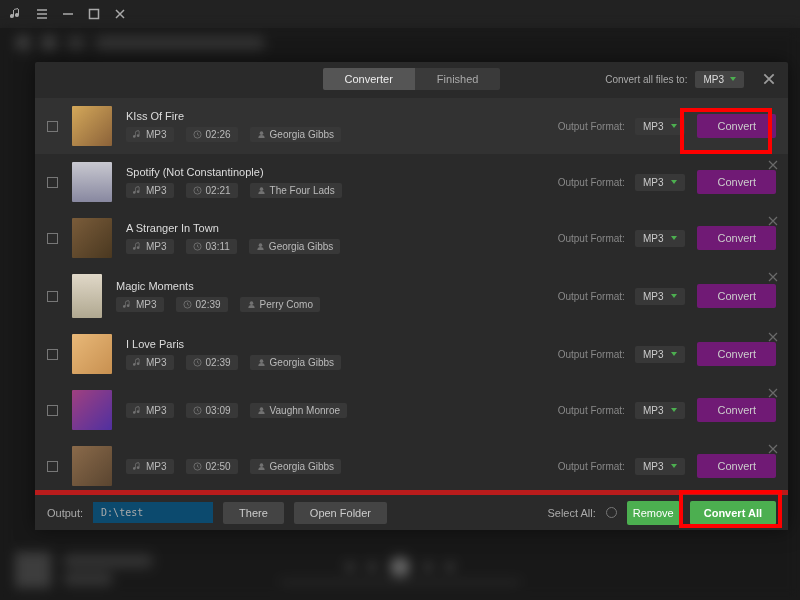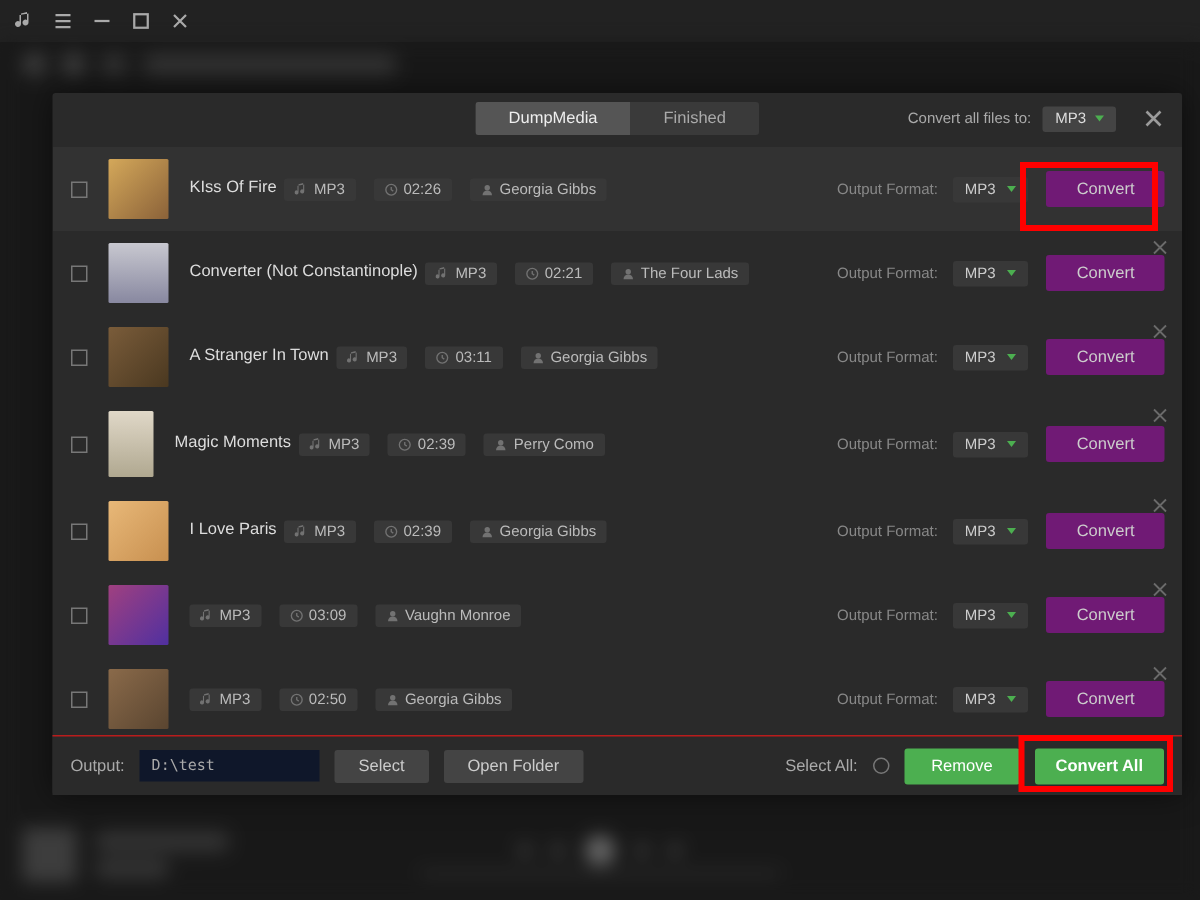--- a/index.html
+++ b/index.html
@@ -37,38 +37,38 @@
 .track.sel { background: #323232; }
 .checkbox { width: 11px; height: 11px; border: 1px solid #777; margin-right: 14px; cursor: pointer; flex-shrink: 0; }
 .art { width: 40px; height: 40px; background: #666; margin-right: 14px; flex-shrink: 0; border-radius: 1px; }
 .art1 { background: linear-gradient(135deg, #d4a85a, #8b6239); }
 .art2 { background: linear-gradient(180deg, #c8c8d0, #8888a0); }
 .art3 { background: linear-gradient(135deg, #7a5c3a, #4a3820); }
 .art4 { background: linear-gradient(180deg, #e0d8c8, #b0a890); width: 30px; height: 44px; }
 .art5 { background: linear-gradient(135deg, #e8b878, #c89050); }
 .art6 { background: linear-gradient(135deg, #a04080, #5030a0); }
 .art7 { background: linear-gradient(135deg, #8a6a4a, #5a4530); }
-.info { flex: 1; display: flex; flex-direction: row; gap: 5px; }
+.info { flex: 1; display: flex; flex-direction: column; gap: 5px; }
 .title { font-size: 11px; color: #ddd; }
 .meta { display: flex; gap: 12px; align-items: center; }
 .chip { display: flex; align-items: center; gap: 4px; background: #383838; padding: 2px 7px; border-radius: 2px; font-size: 10px; color: #bbb; }
 .ico { width: 9px; height: 9px; opacity: 0.6; }
 .ofmt { display: flex; align-items: center; gap: 10px; margin-right: 12px; }
 .ofmt-label { font-size: 10px; color: #888; }
 .ofmt-sel { background: #383838; padding: 3px 8px; border-radius: 2px; font-size: 10px; color: #ccc; display: flex; align-items: center; gap: 8px; cursor: pointer; }
 .caret { width: 0; height: 0; border-left: 3px solid transparent; border-right: 3px solid transparent; border-top: 4px solid #4caf50; }
 .convert-btn { background: #701a75; color: #ccc; padding: 6px 20px; border-radius: 2px; font-size: 11px; cursor: pointer; border: none; }
 .track-close { position: absolute; top: 6px; right: 10px; width: 10px; height: 10px; cursor: pointer; opacity: 0.5; }
-.footer { height: 40px; background: #2a2a2a; border-top: 1px solid #b91c1c; display: flex; align-items: center; padding: 0 12px; gap: 10px; }
+.footer { height: 40px; background: #2a2a2a; border-top: 5px solid #b91c1c; display: flex; align-items: center; padding: 0 12px; gap: 10px; }
 .footer-label { font-size: 11px; color: #aaa; }
-.path-input { background: #0f172a; border: none; color: #aaa; padding: 5px 8px; width: 120px; font-family: monospace; font-size: 10px; }
+.path-input { background: #0c4a6e; border: none; color: #aaa; padding: 5px 8px; width: 120px; font-family: monospace; font-size: 10px; }
 .footer-btn { background: #444; color: #ccc; padding: 5px 16px; border-radius: 2px; font-size: 11px; cursor: pointer; border: none; }
 .footer-spacer { flex: 1; }
 .radio { width: 11px; height: 11px; border: 1px solid #777; border-radius: 50%; cursor: pointer; }
-.remove-btn { background: #4caf50; color: #fff; padding: 6px 18px; border-radius: 2px; font-size: 11px; cursor: pointer; border: none; }
+.remove-btn { background: #4caf50; color: #fff; padding: 6px 6px; border-radius: 2px; font-size: 11px; cursor: pointer; border: none; }
 .convert-all-btn { background: #4caf50; color: #fff; padding: 6px 14px; border-radius: 2px; font-size: 11px; cursor: pointer; border: none; font-weight: bold; }
 .highlight { position: absolute; border: 4px solid #ff0000; pointer-events: none; z-index: 100; }
 .hl1 { top: 108px; right: 28px; width: 92px; height: 46px; }
 .hl2 { bottom: 72px; right: 18px; width: 103px; height: 38px; }
 svg { display: block; }
 </style>
 </head>
 <body>
 
 <div class="titlebar">
@@ -113,21 +113,21 @@
           <div class="ctrl-dot"></div>
         </div>
       <div class="blur-pill" style="width:240px;height:3px"></div>
     </div>
   </div>
 </div>
 
 <div class="modal">
   <div class="modal-header">
     <div class="tabs">
-      <div class="tab active">DumpMedia</div>
+      <div class="tab active">Converter</div>
       <div class="tab">Finished</div>
     </div>
     <div class="header-right">
       <span class="hr-label">Convert all files to:</span>
       <div class="format-sel">
         <span>MP3</span>
         <div class="caret"></div>
       </div>
       <svg class="close-x" viewBox="0 0 12 12">
           <path d="M2 2l8 8M10 2l-8 8" stroke="#ccc" stroke-width="1.5"></path>
@@ -171,21 +171,21 @@
         <div class="caret"></div>
       </div>
     </div>
     <button class="convert-btn">Convert</button>
 
   </div>
       <div class="track">
     <div class="checkbox"></div>
     <div class="art art2"></div>
     <div class="info">
-      <div class="title">Converter (Not Constantinople)</div>
+      <div class="title">Spotify (Not Constantinople)</div>
       <div class="meta">
         <div class="chip">
               <svg class="ico" viewBox="0 0 10 10">
                 <path d="M3 1v6a1.5 1.5 0 11-.8-1.3V2l5-.8v5a1.5 1.5 0 11-.8-1.3V0z" fill="#999"></path>
               </svg>
               <span>MP3</span>
             </div>
         <div class="chip">
               <svg class="ico" viewBox="0 0 10 10">
                 <circle cx="5" cy="5" r="4" fill="none" stroke="#999" stroke-width="1"></circle>
@@ -422,21 +422,21 @@
           <svg viewBox="0 0 10 10" width="10" height="10">
             <path d="M1 1l8 8M9 1l-8 8" stroke="#aaa" stroke-width="1.2"></path>
           </svg>
         </div>
   </div>
     </div>
 
   <div class="footer">
     <span class="footer-label">Output:</span>
     <input class="path-input" value="D:\test" style="">
-    <button class="footer-btn">Select</button>
+    <button class="footer-btn">There</button>
     <button class="footer-btn">Open Folder</button>
     <div class="footer-spacer"></div>
     <span class="footer-label">Select All:</span>
     <div class="radio"></div>
     <button class="remove-btn">Remove</button>
     <button class="convert-all-btn">Convert All</button>
   </div>
 </div>
 
 <div class="highlight hl1"></div>

